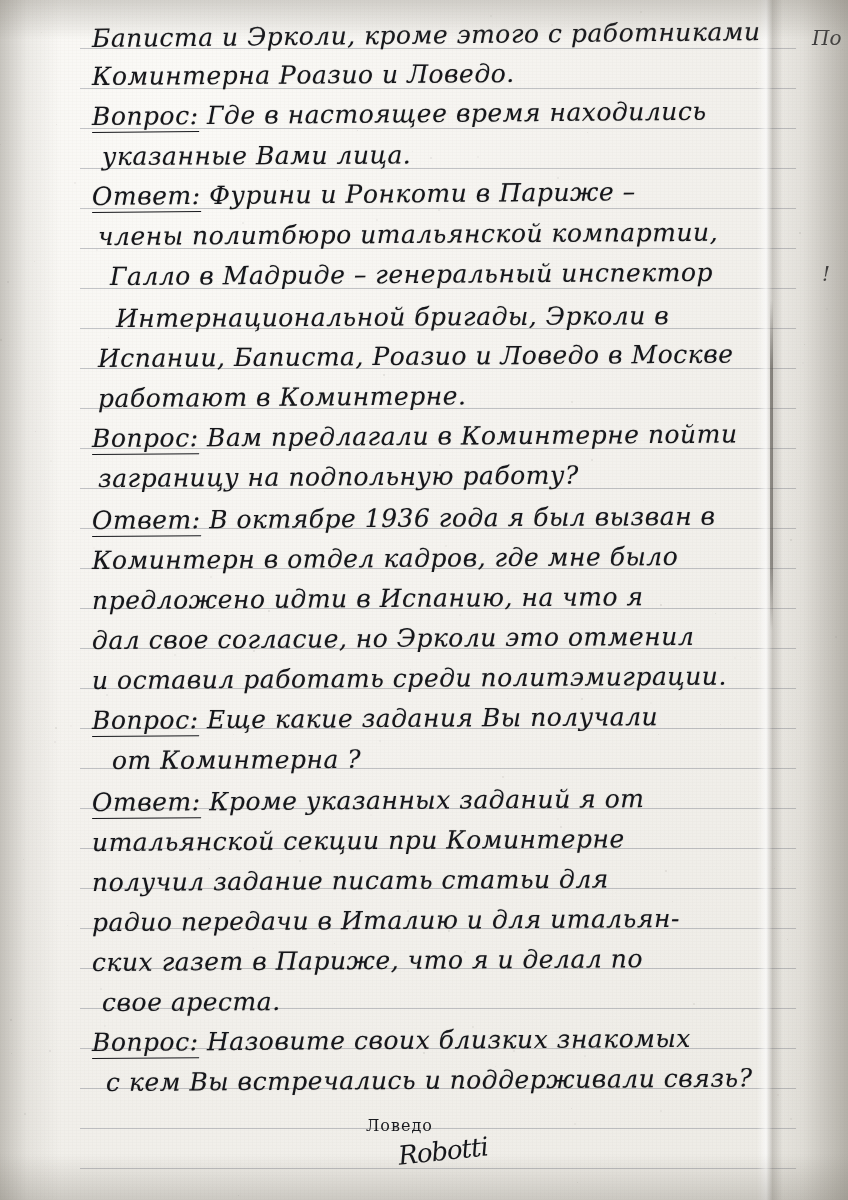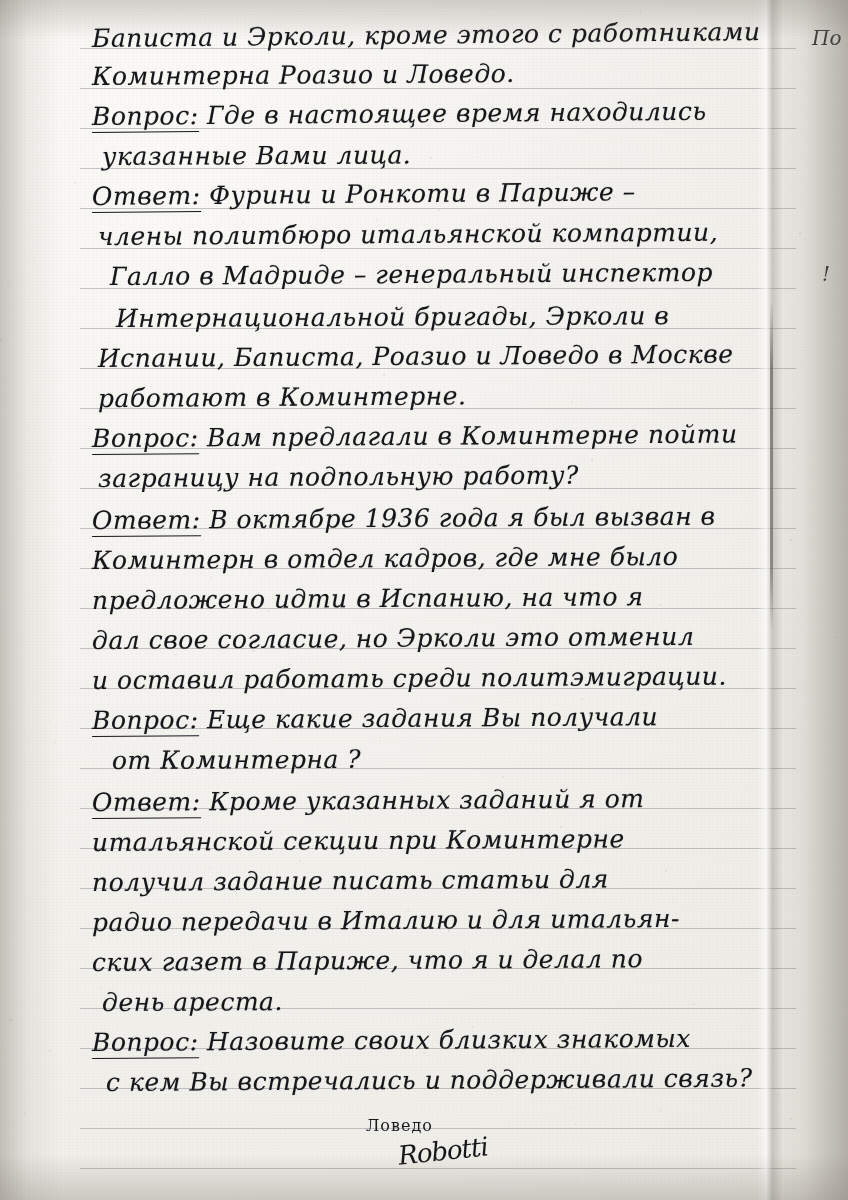--- a/index.html
+++ b/index.html
@@ -194,21 +194,21 @@
       <div class="ink" style="top: 586px; left: 92px; transform: rotate(-0.4deg);"><span>предложено идти в Испанию, на что я</span></div>
       <div class="ink" style="top: 626px; left: 92px; transform: rotate(-0.4deg);"><span>дал свое согласие, но Эрколи это отменил</span></div>
       <div class="ink" style="top: 666px; left: 92px; transform: rotate(-0.4deg);"><span>и оставил работать среди политэмиграции.</span></div>
       <div class="ink" style="top: 706px; left: 92px; transform: rotate(-0.4deg);"><span class="u">Вопрос:</span><span> Еще какие задания Вы получали</span></div>
       <div class="ink" style="top: 746px; left: 112px; transform: rotate(-0.3deg);"><span>от Коминтерна ?</span></div>
       <div class="ink" style="top: 788px; left: 92px; transform: rotate(-0.4deg);"><span class="u">Ответ:</span><span> Кроме указанных заданий я от</span></div>
       <div class="ink" style="top: 828px; left: 92px; transform: rotate(-0.4deg);"><span>итальянской секции при Коминтерне</span></div>
       <div class="ink" style="top: 868px; left: 92px; transform: rotate(-0.4deg);"><span>получил задание писать статьи для</span></div>
       <div class="ink" style="top: 908px; left: 92px; transform: rotate(-0.4deg);"><span>радио передачи в Италию и для итальян-</span></div>
       <div class="ink" style="top: 948px; left: 92px; transform: rotate(-0.4deg);"><span>ских газет в Париже, что я и делал по</span></div>
-      <div class="ink" style="top: 988px; left: 102px; transform: rotate(-0.3deg);"><span>день ареста.</span></div>
+      <div class="ink" style="top: 988px; left: 102px; transform: rotate(-0.3deg);"><span>свое ареста.</span></div>
       <div class="ink" style="top: 1028px; left: 92px; transform: rotate(-0.4deg);"><span class="u">Вопрос:</span><span> Назовите своих близких знакомых</span></div>
       <div class="ink" style="top: 1068px; left: 106px; transform: rotate(-0.4deg);"><span>с кем Вы встречались и поддерживали связь?</span></div>
     </div>
 
   <div class="corner-mark" style="left:812px; top:26px;">По</div>
   <div class="corner-mark" style="left:822px; top:262px;">!</div>
 
   <div class="signature-label">Ловедо</div>
   <div class="signature-mark">Robotti</div>
 

